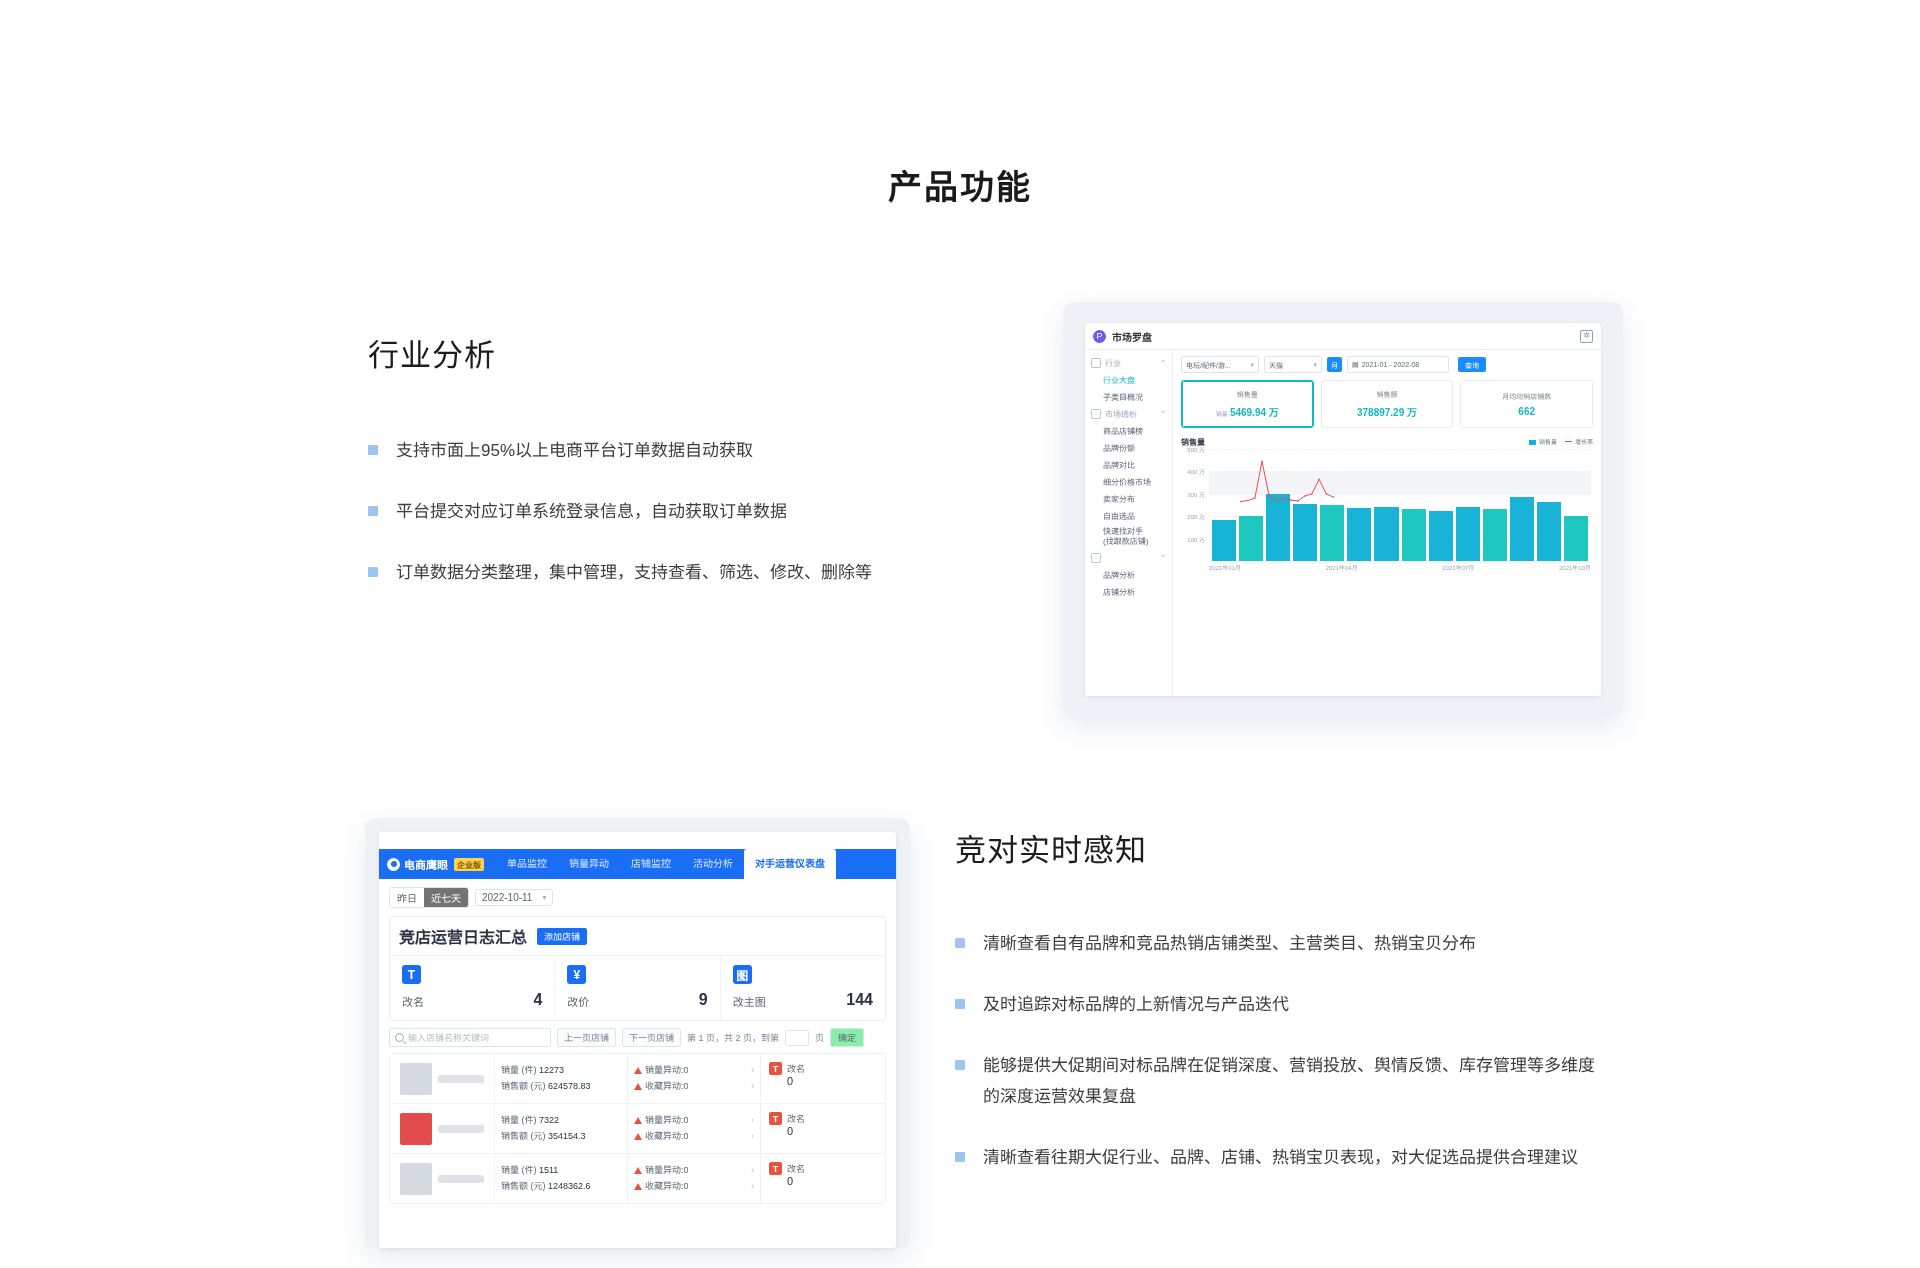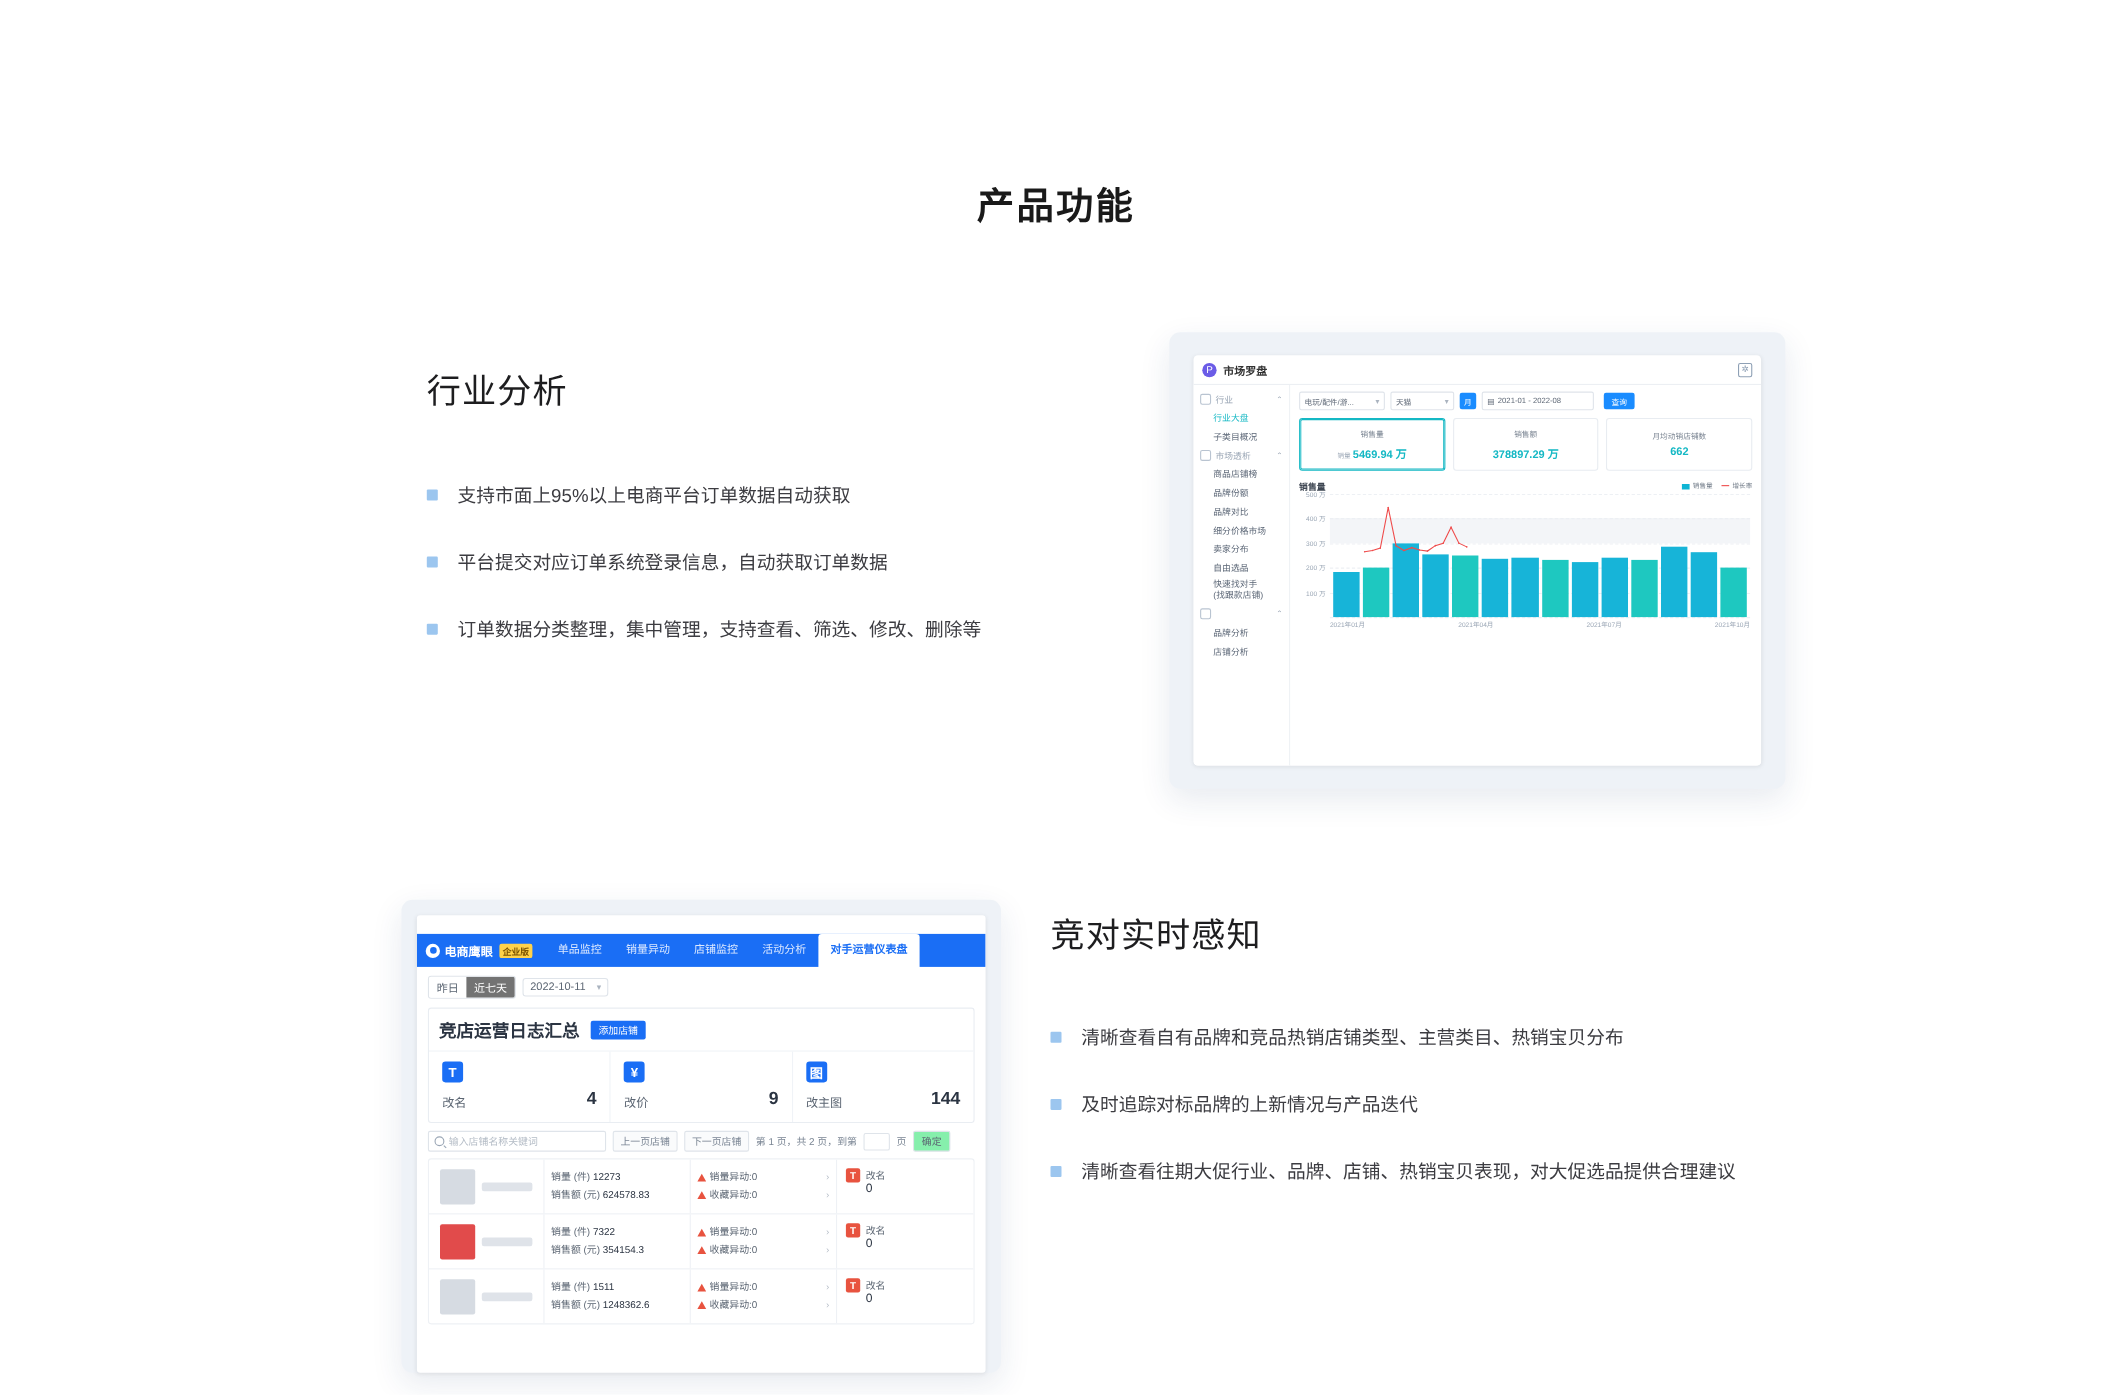--- a/index.html
+++ b/index.html
@@ -57,21 +57,21 @@
     top: 10px;
     width: 10px;
     height: 10px;
     background: #9cc6ef;
     border-radius: 1px;
   }
 
   
   #industry-text {
     position: absolute;
-    left: 388px;
+    left: 368px;
     top: 330px;
     width: 520px;
   }
   #industry-text .sec-heading { margin-bottom: 60px; }
 
   
   #market-compass {
     position: absolute;
     left: 1063px;
     top: 302px;
@@ -629,15 +629,16 @@
     </div>
 
   </div>
 </div>
 
 <div id="compete-text">
   <div class="sec-heading">竞对实时感知</div>
   <ul class="bullets">
     <li>清晰查看自有品牌和竞品热销店铺类型、主营类目、热销宝贝分布</li>
     <li>及时追踪对标品牌的上新情况与产品迭代</li>
+    <li>能够提供大促期间对标品牌在促销深度、营销投放、舆情反馈、库存管理等多维度的深度运营效果复盘</li>
     <li>清晰查看往期大促行业、品牌、店铺、热销宝贝表现，对大促选品提供合理建议</li>
   </ul>
 </div>
 
 </body></html>

